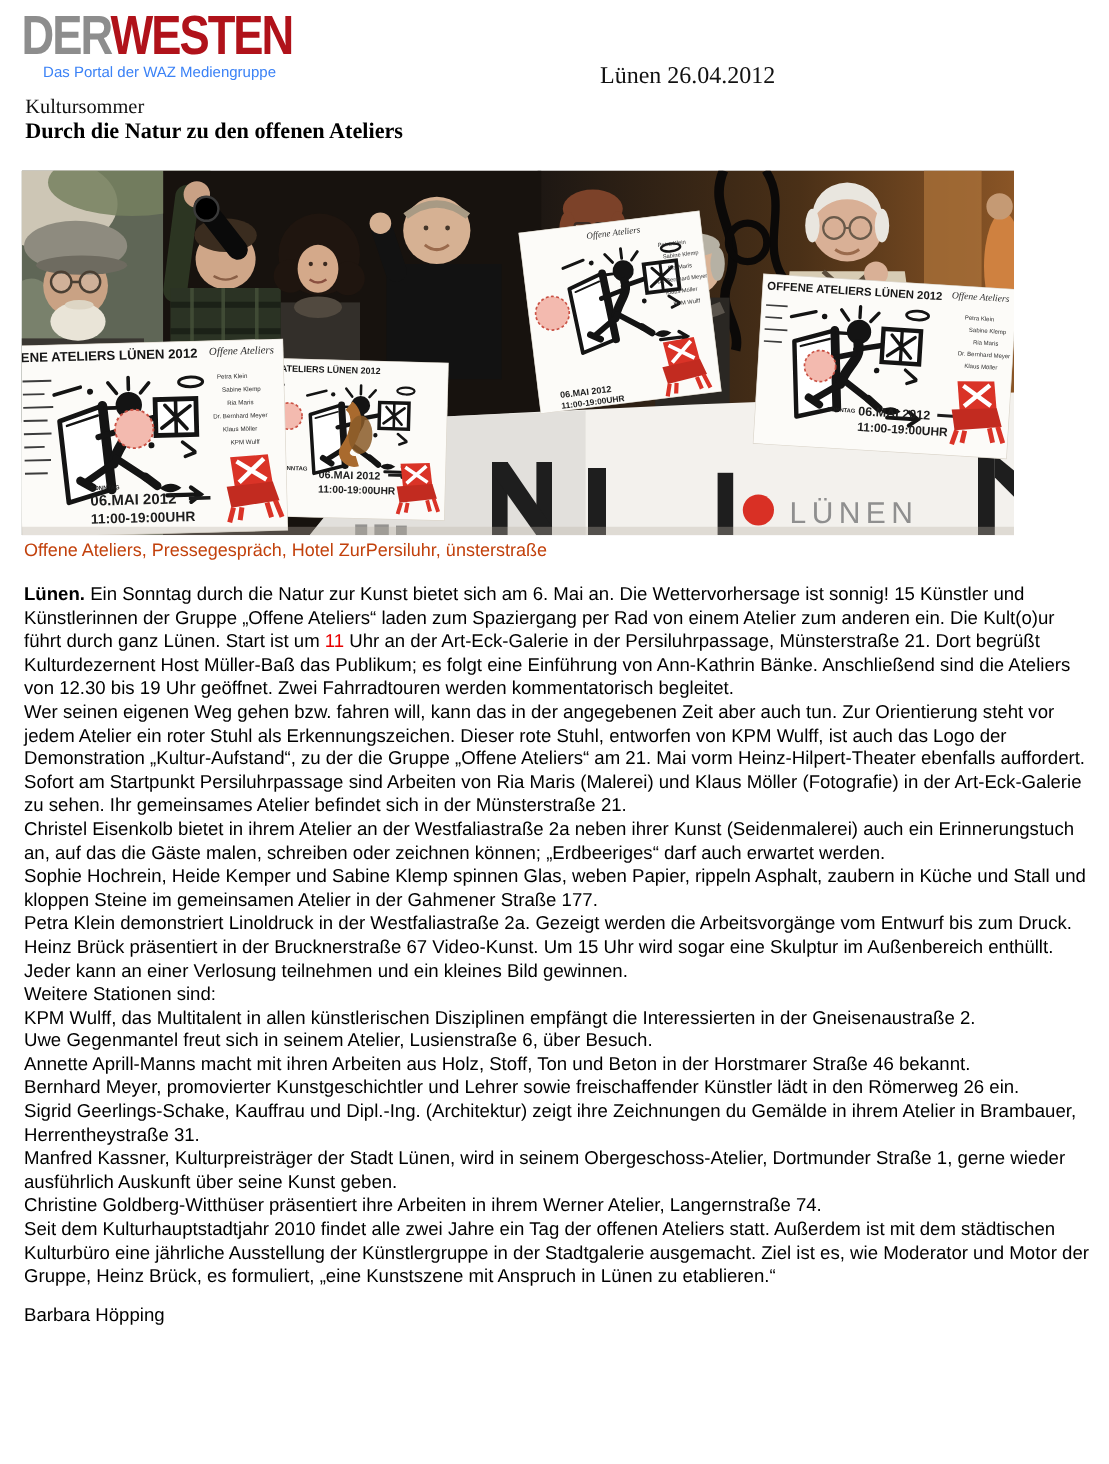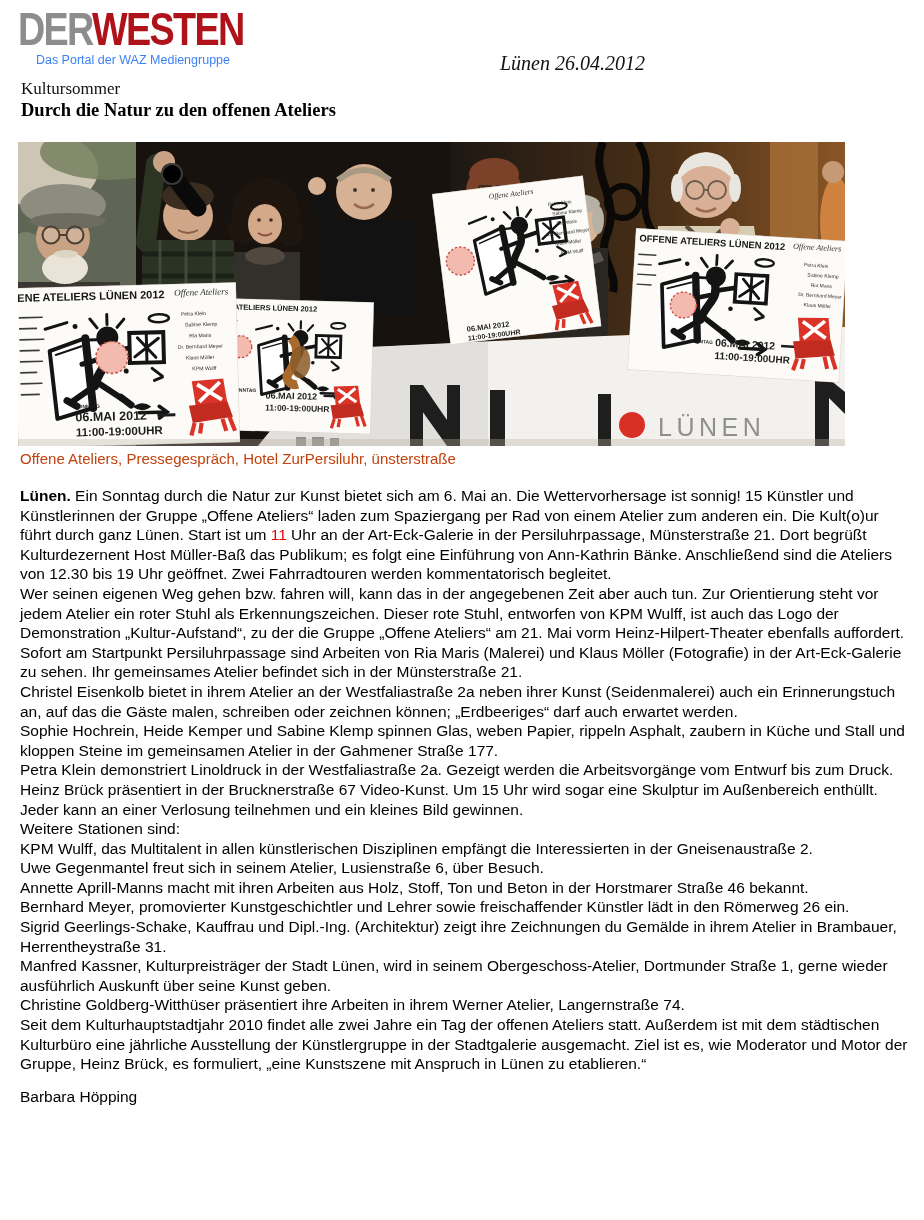--- a/index.html
+++ b/index.html
@@ -7,21 +7,21 @@
         font-family:"Liberation Sans",sans-serif;color:#000;}
   
   .masthead{position:absolute;left:18px;top:6px;width:240px;}
   .logo{font-weight:bold;font-size:46px;line-height:1.0;letter-spacing:-2px;
         transform:scaleX(0.82);transform-origin:left top;white-space:nowrap;
         font-family:"Liberation Sans",sans-serif;}
   .logo .der{color:#8d8d8d;}
   .logo .westen{color:#b0121a;}
   .tagline{width:212px;text-align:right;font-size:12.5px;color:#3b82f6;margin-top:1px;}
   .dateline{position:absolute;left:500px;top:52px;font-family:"Liberation Serif",serif;
-            font-size:20px;color:#111;font-style:italic;}
+            font-size:20px;color:#111;}
   .kicker{position:absolute;left:21px;top:79px;font-family:"Liberation Serif",serif;
           font-size:17px;color:#111;}
   .headline{position:absolute;left:21px;top:100px;font-family:"Liberation Serif",serif;
             font-size:18.5px;font-weight:bold;color:#000;}
   
   .photo{position:absolute;left:18px;top:142px;width:827px;height:304px;overflow:hidden;}
   .caption{position:absolute;left:20px;top:450px;font-size:15px;color:#c2410c;}
   
   .body-text{position:absolute;left:20px;top:486px;width:888px;
              font-size:15.5px;line-height:19.6px;color:#000;}

